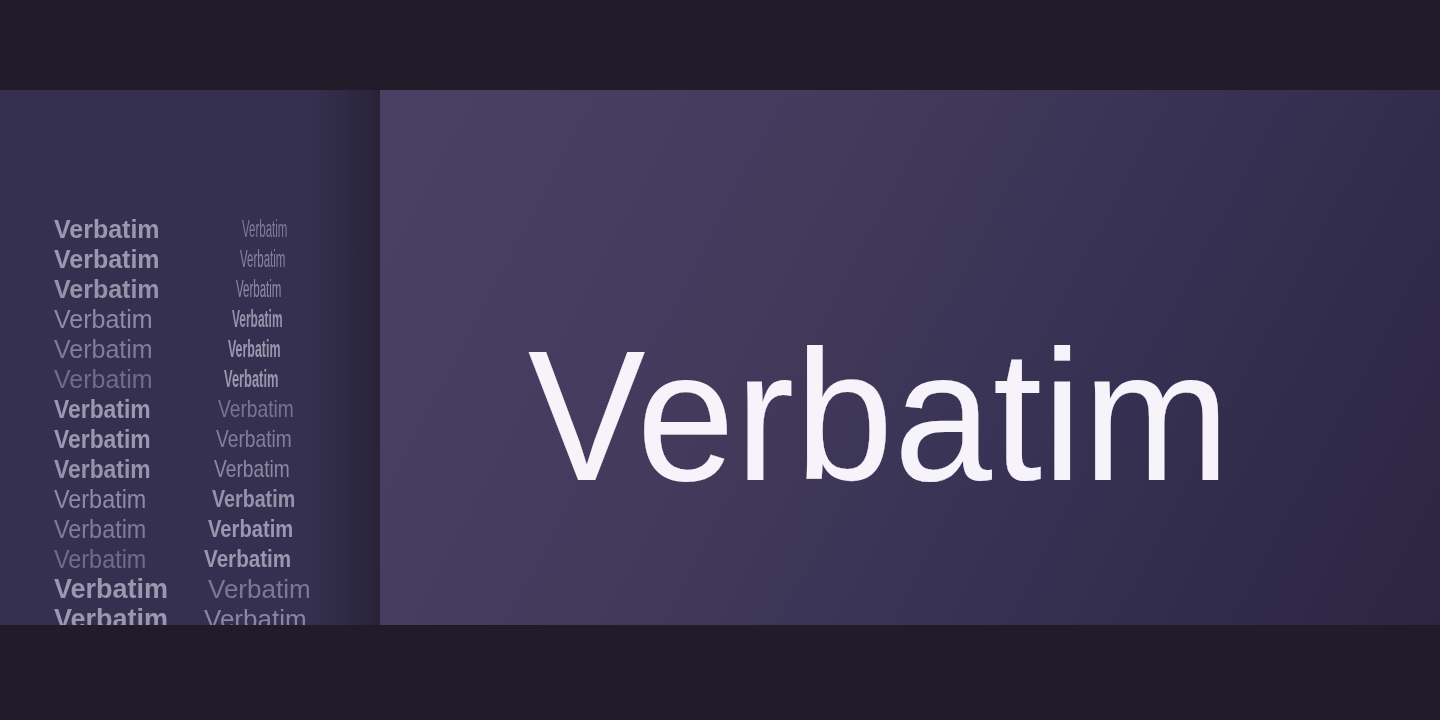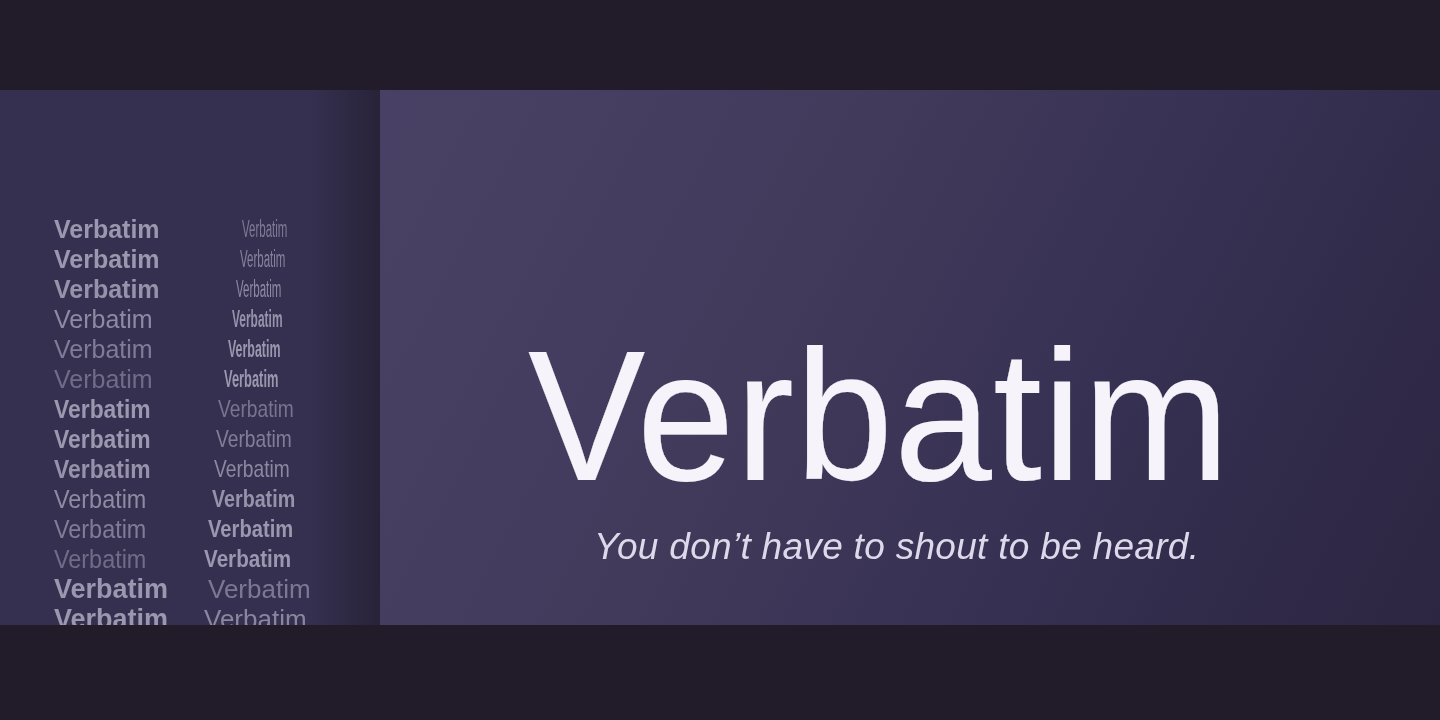--- a/index.html
+++ b/index.html
@@ -141,21 +141,20 @@
 
 <div id="poster">
 
   <div class="band band-top"></div>
   <div class="band band-bottom"></div>
 
   <div id="strip">
 
     <div id="display-panel">
       <div id="display-title">Verbatim</div>
-      <div id="display-tagline">You don’t have to shout to be heard.</div>
     </div>
 
     <div id="specimen-panel">
       <div id="specimen-list">
           <div class="spec-row">
             <span class="w-left" style="font-weight: 800; font-size: 25px; opacity: 1; transform: scaleX(1);">Verbatim</span>
             <span class="w-right" style="font-weight: 300; font-size: 23px; opacity: 0.72; left: 242px; transform: scaleX(0.5);">Verbatim</span>
           </div>
           <div class="spec-row">
             <span class="w-left" style="font-weight: 700; font-size: 25px; opacity: 1; transform: scaleX(1);">Verbatim</span>

